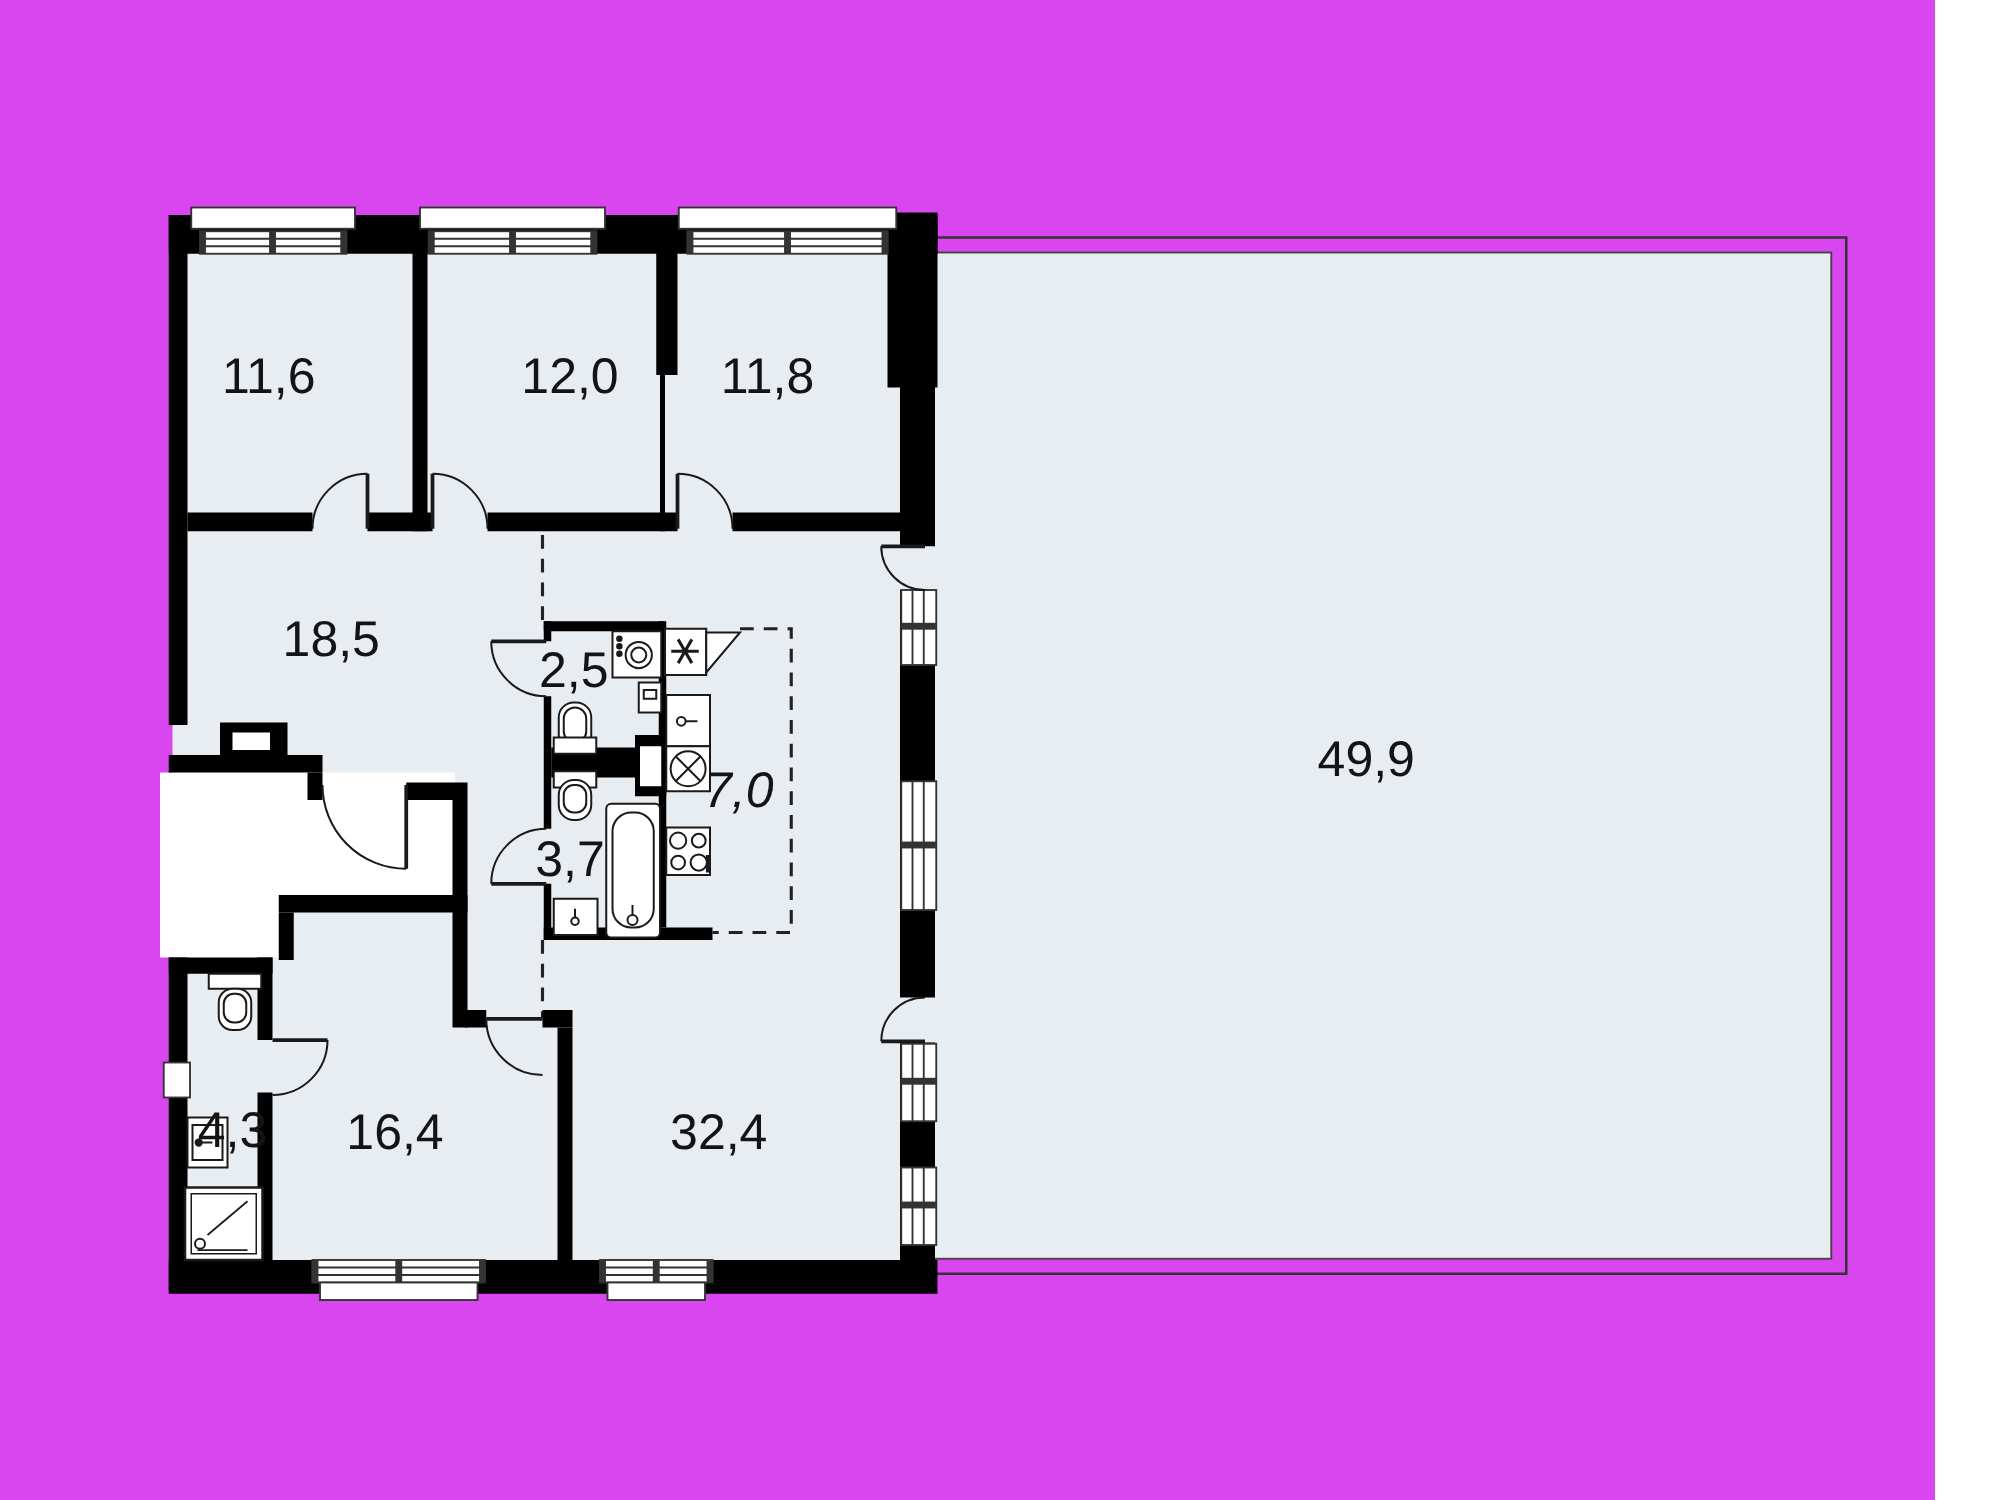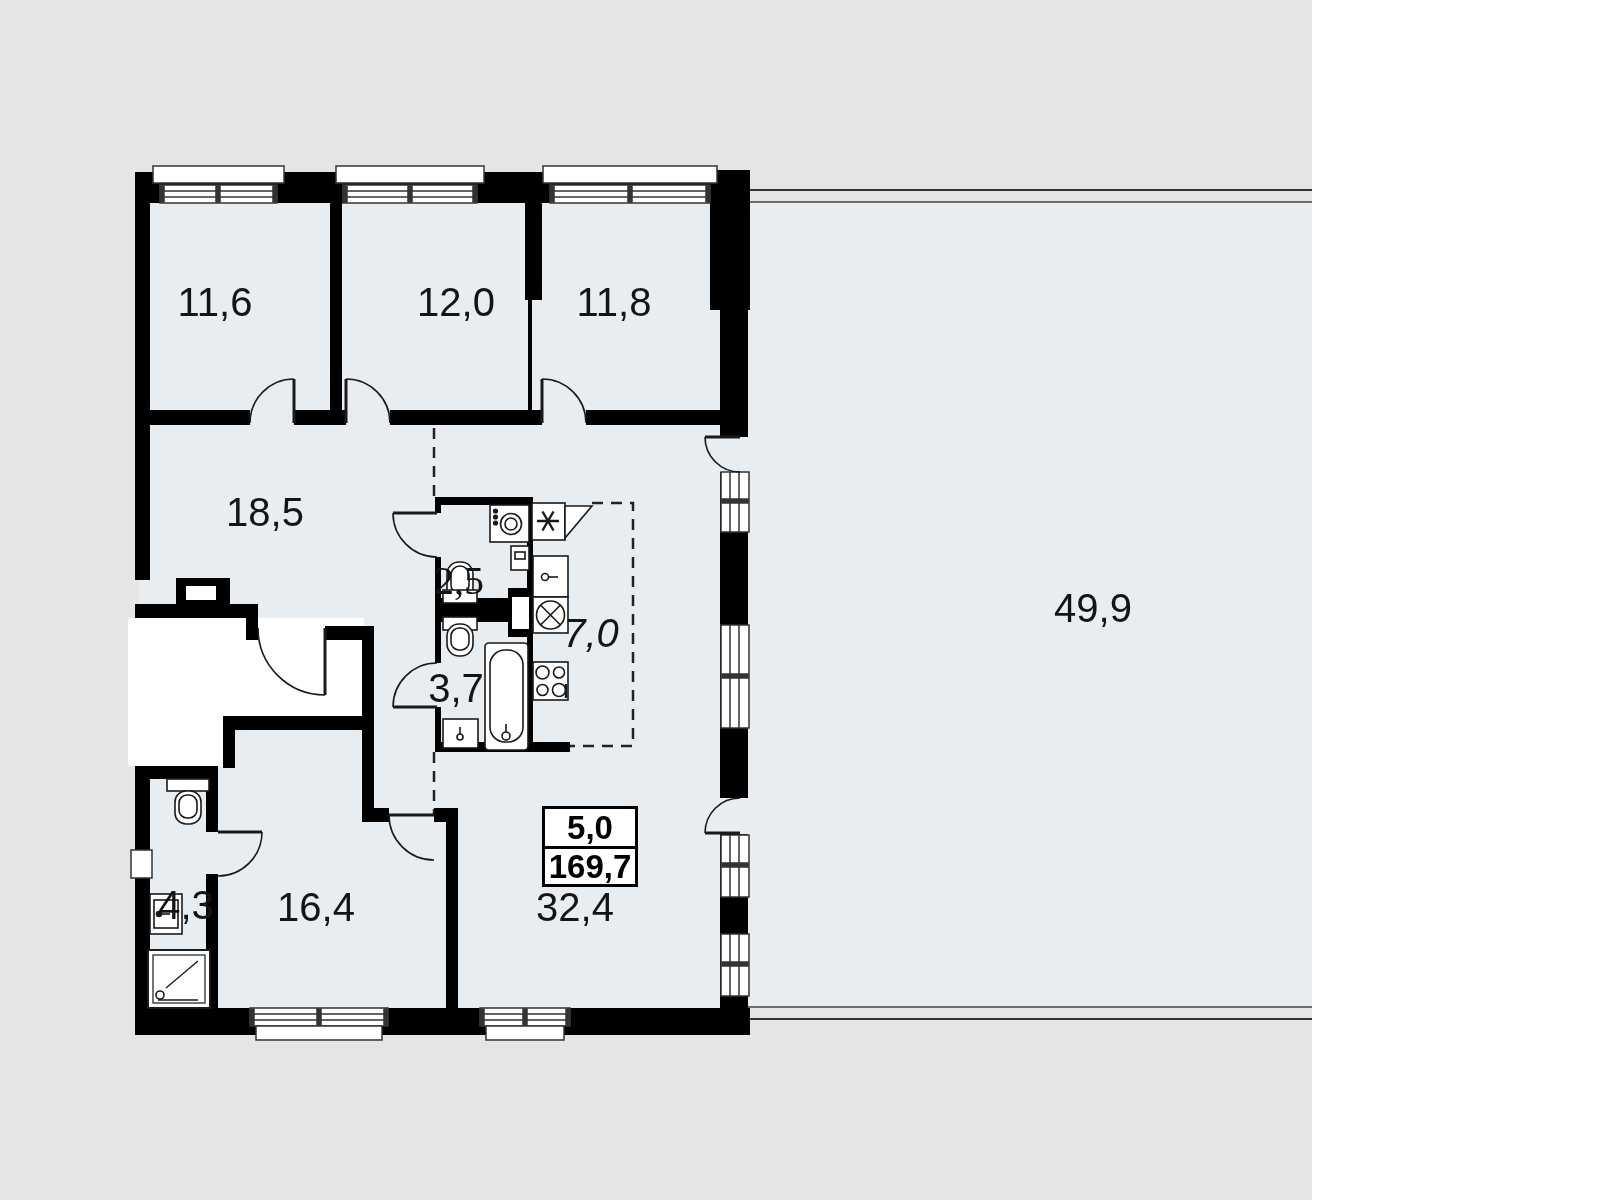--- a/index.html
+++ b/index.html
@@ -1,19 +1,19 @@
 <!DOCTYPE html>
 <html><head>
 <meta charset="utf-8">
 <style>
   html,body{margin:0;padding:0;background:#ffffff;}
   .stage{
     position:relative;
-    width:1312px;height:1200px;
-    background:#e5e5e5;
+    width:1548px;height:1200px;
+    background:#d946ef;
     font-family:"Liberation Sans", sans-serif;
     overflow:hidden;
   }
   .plan-svg{position:absolute;left:0;top:0;}
   .room-label{
     position:absolute;
     transform:translate(-50%,-50%);
     font-size:40px;
     color:#141414;
     white-space:nowrap;
@@ -338,27 +338,23 @@
       <path d="M158,1000 L198,1000" stroke-width="1.4"></path>
     </g>
   </g>
 </svg>
 
 <div>
   <div class="room-label" style="left:215px;top:302px;">11,6</div>
   <div class="room-label" style="left:422px;top:302px;margin-left:34px;">12,0</div>
   <div class="room-label" style="left:614px;top:302px;">11,8</div>
   <div class="room-label" style="left:265px;top:512px;">18,5</div>
-  <div class="room-label" style="left:459px;top:580px;font-family:Liberation Serif, serif;">2,5</div>
+  <div class="room-label" style="left:459px;top:537px;">2,5</div>
   <div class="room-label" style="left:591px;top:633px;font-style:italic;">7,0</div>
   <div class="room-label" style="left:456px;top:688px;">3,7</div>
   <div class="room-label" style="left:186px;top:858px;margin-top:47px;">4,3</div>
   <div class="room-label" style="left:316px;top:907px;">16,4</div>
   <div class="room-label" style="left:575px;top:907px;">32,4</div>
   <div class="room-label" style="left:1093px;top:608px;">49,9</div>
 </div>
 
-<div class="summary-box">
-  <div class="summary-row first">5,0</div>
-  <div class="summary-row">169,7</div>
+
 </div>
 
-</div>
-
 </body></html>

